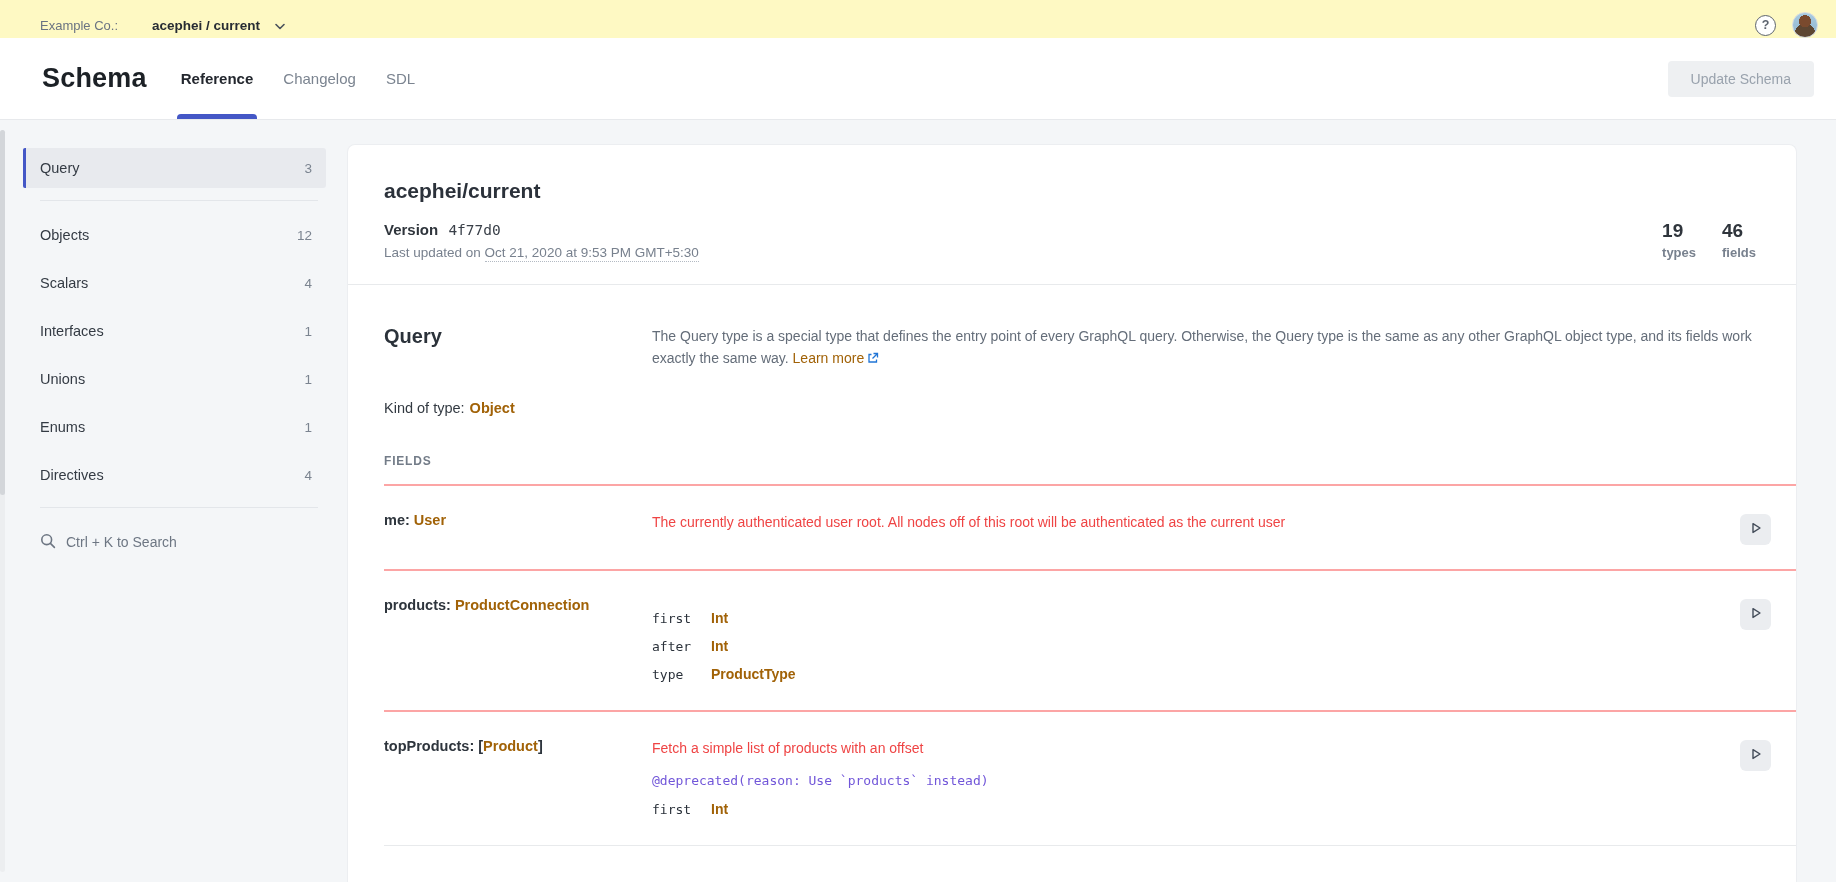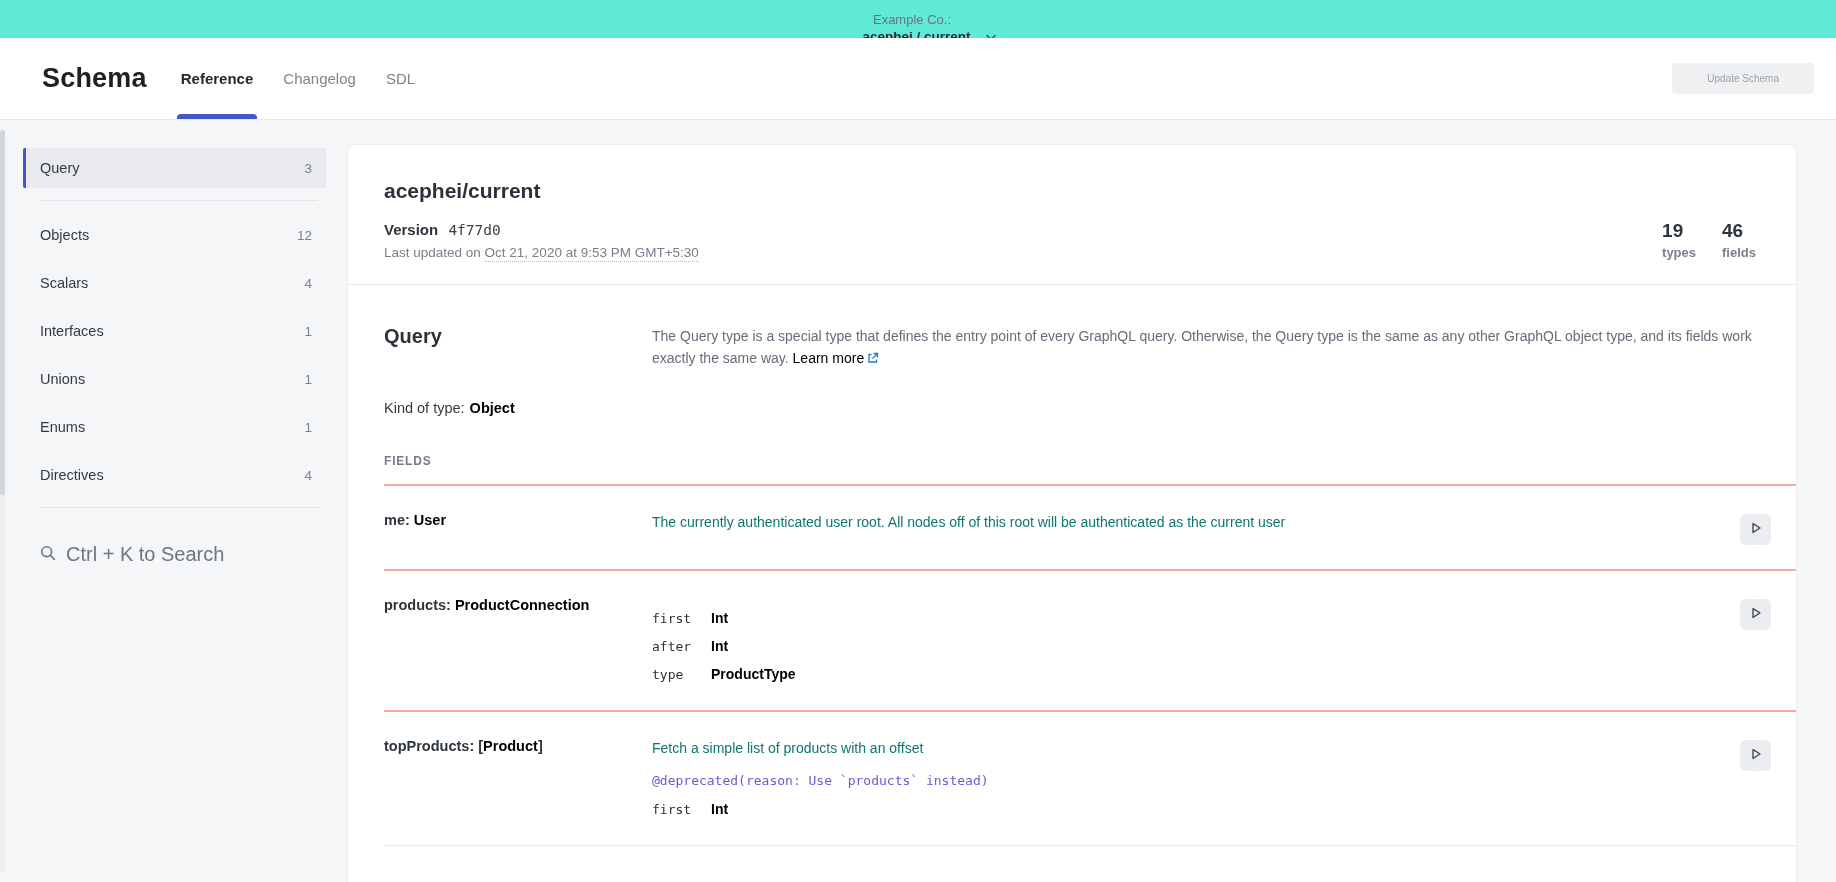--- a/index.html
+++ b/index.html
@@ -1,20 +1,20 @@
 <!DOCTYPE html>
 <html><head>
 <meta charset="utf-8">
 <style>
   * { margin:0; padding:0; box-sizing:border-box; }
   html,body { width:1836px; height:882px; overflow:hidden; background:#fff;
     font-family:"Liberation Sans", sans-serif; -webkit-font-smoothing:antialiased; }
 
   
-  .topbar { height:38px; display:flex; align-items:center; padding:12px 18px 0 40px; background:#5eead4;flex-direction:column; }
+  .topbar { height:38px; display:flex; align-items:center; padding:12px 18px 0 40px; background:#fef9c3; }
   .org-label { font-size:13px; color:#6a7382; margin-right:34px; }
   .graph-picker { display:flex; align-items:center; gap:15px; cursor:pointer; }
   .graph-name { font-size:13.5px; font-weight:700; color:#272c33; }
   .topbar-right { margin-left:auto; display:flex; align-items:center; gap:16px; }
   .help-btn { width:21px; height:21px; border-radius:50%; border:1.5px solid #5d646e;
     color:#5d646e; font-size:12.5px; font-weight:700; display:flex; align-items:center;
     justify-content:center; background:#fff; }
   .avatar { width:26px; height:26px; border-radius:50%;
     background:
       radial-gradient(circle at 50% 34%, #7a4a2e 0 30%, rgba(122,74,46,0) 31%),
@@ -26,42 +26,42 @@
   .page-header { height:82px; display:flex; align-items:center; padding:0 10px 0 42px;
     background:#fff; border-bottom:1px solid #e7e9ec; position:relative; }
   .page-title { font-size:27px; font-weight:700; color:#1c2126; margin-right:34px; letter-spacing:.2px; }
   .tabs { display:flex; align-items:center; gap:30px; height:100%; }
   .tab { position:relative; height:100%; display:flex; align-items:center; font-size:15px;
     color:#7b8490; cursor:pointer; }
   .tab.active { color:#23272e; font-weight:700; }
   .tab.active::after { content:""; position:absolute; left:-4px; right:-4px; bottom:0;
     height:5px; border-radius:4px 4px 0 0; background:#4457c6; }
   .update-btn { margin-left:auto; margin-right:12px; background:#eef0f2; color:#99a2ad;
-    border:none; border-radius:4px; font-size:10px; font-family:inherit;
-    padding:10px 35px; cursor:default; }
+    border:none; border-radius:4px; font-size:14px; font-family:inherit;
+    padding:10px 23px; cursor:default; }
 
   
   .content { height:762px; background:#f4f6f8; display:flex; position:relative; }
   .edge-scrollbar { position:absolute; left:0; top:10px; width:5px; height:742px;
     background:#eceef0; border-radius:3px; }
   .edge-scrollbar .thumb { width:5px; height:365px; background:#d3d6da; border-radius:3px; }
 
   
   .sidebar { width:303px; margin-left:23px; padding-top:28px; flex:none; }
   .nav-item { height:40px; display:flex; align-items:center; padding:0 14px 0 17px;
     border-radius:3px; cursor:pointer; }
   .nav-item.active { background:#e8eaee; padding-left:14px; border-left:3px solid #4457c6;
     border-radius:2px 3px 3px 2px; }
   .nav-item.plain { height:48px;gap:16px; }
   .nav-label { font-size:14.5px; color:#343b44; }
   .nav-count { margin-left:auto; font-size:13.5px; color:#7b8490; }
   .nav-divider { height:1px; background:#e3e6ea; margin:12px 0 10px 17px; width:278px; }
   .nav-divider.lower { margin-top:8px; }
-  .nav-search { height:48px; display:flex; align-items:flex-end; gap:10px; padding-left:17px;
-    color:#6d7683; font-size:20px; cursor:pointer; }
+  .nav-search { height:48px; display:flex; align-items:center; gap:10px; padding-left:17px;
+    color:#6d7683; font-size:14px; cursor:pointer; }
 
   
   .card { flex:1; margin:24px 39px 0 21px; background:#fff; border:1px solid #eceef1;
     border-bottom:none; border-radius:8px 8px 0 0; overflow:hidden; }
   .card-header { display:flex; align-items:flex-end; padding:34px 40px 24px 36px; }
   .graph-title { font-size:21px; font-weight:700; color:#2b313a; margin-bottom:18px; }
   .version-line { font-size:15px; color:#2f353c; margin-bottom:7px; }
   .version-line .vlabel { font-weight:700; }
   .version-line .vhash { font-family:"DejaVu Sans Mono", monospace; font-size:14.5px; color:#3a4049; margin-left:6px; }
   .updated-line { font-size:13.5px; color:#78818e; }
@@ -69,32 +69,32 @@
   .stats { margin-left:auto; display:flex; gap:26px; }
   .stat { text-align:left;font-weight:bold; }
   .stat .num { font-size:19px; color:#2f353c; }
   .stat .lbl { font-size:13px; color:#78818e; margin-top:3px; }
   .card-divider { height:1px; background:#e8eaec; }
 
   .type-section { padding:40px 40px 0 36px; }
   .sec-grid { display:grid; grid-template-columns:268px 1fr; column-gap:0; }
   .type-name { font-size:20px; font-weight:600; color:#2b323a; }
   .type-desc { font-size:14px; line-height:22px; color:#646d79; max-width:1100px; }
-  .link { color:#000000; text-decoration:none; cursor:pointer; }
+  .link { color:#a16207; text-decoration:none; cursor:pointer; }
   .ext-icon { display:inline-block; vertical-align:-1px; margin-left:3px; }
   .kind-line { margin-top:30px; font-size:14.5px; color:#333a42; }
   .kind-line .link { font-weight:700; margin-left:5px; }
   .fields-label { margin-top:38px; font-size:12px; font-weight:700; letter-spacing:.8px;
     color:#737c88; padding-bottom:16px; }
 
   .field-row { display:grid; grid-template-columns:268px 1fr 48px;
     padding:26px 8px 24px 36px; border-top:2px solid #fca5a5; }
   .field-sig { font-size:14.5px; color:#2e353d; font-weight:700; }
   .field-sig .link { font-weight:700; }
-  .field-desc { font-size:14px; line-height:20px; color:#0f766e; padding-right:60px; }
+  .field-desc { font-size:14px; line-height:20px; color:#ef4444; padding-right:60px; }
   .args { margin-top:13px; }
   .arg-line { display:flex; align-items:baseline; margin-top:8px; height:20px; }
   .arg-name { font-family:"DejaVu Sans Mono", monospace; font-size:13px; color:#2b323b;
     width:59px; flex:none; }
   .arg-line .link { font-size:14px; font-weight:700; }
   .deprecated { font-family:"DejaVu Sans Mono", monospace; font-size:13px; color:#7156d9;
     margin-top:15px; }
   .play-btn { width:31px; height:31px; border-radius:6px; background:#ebedf0; border:none;
     display:flex; align-items:center; justify-content:center; cursor:pointer; margin-top:2px; }
   .bottom-rule { height:1px; background:#e8eaec; }

